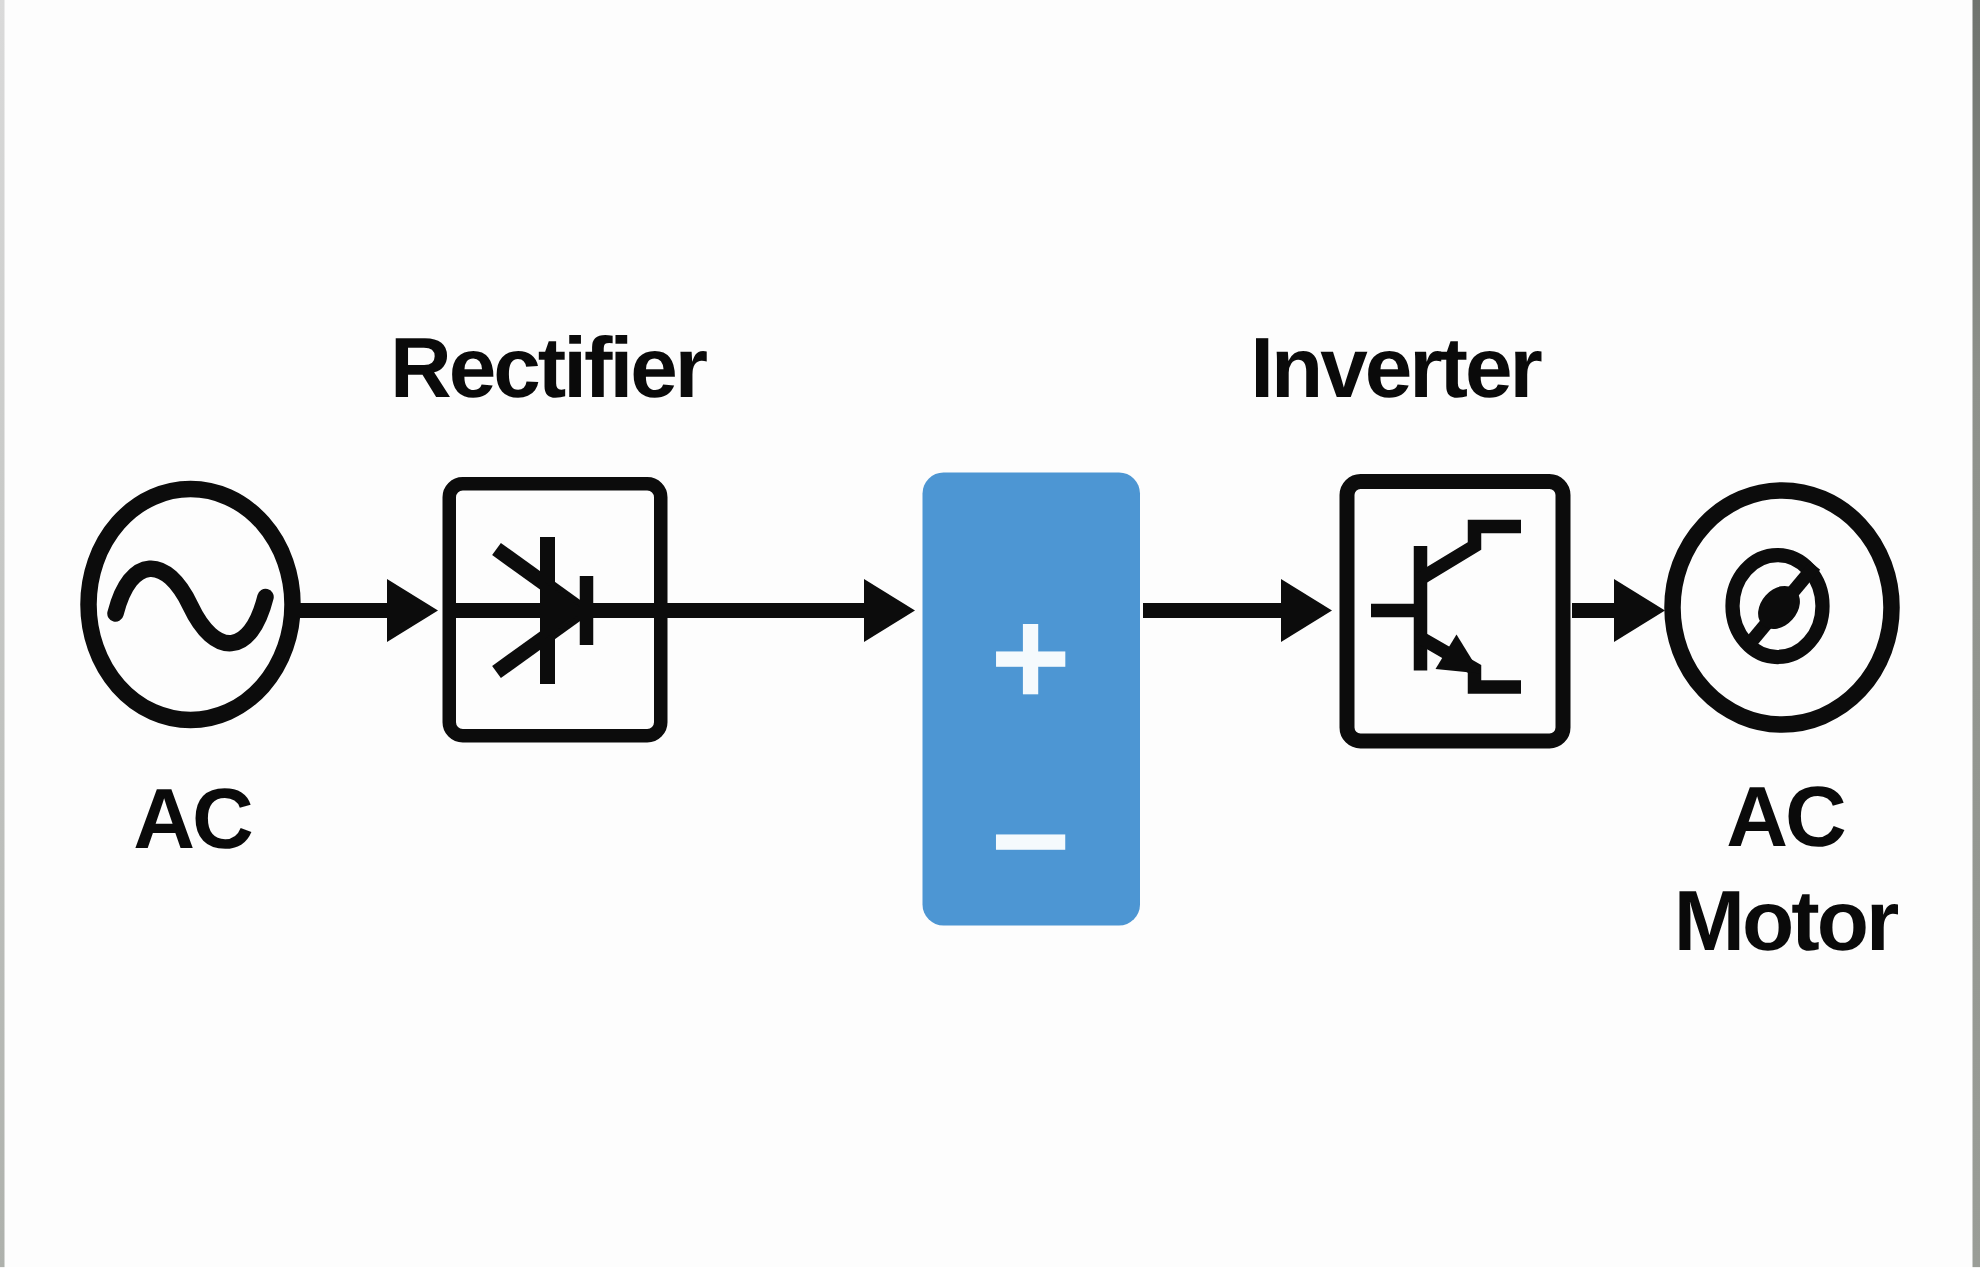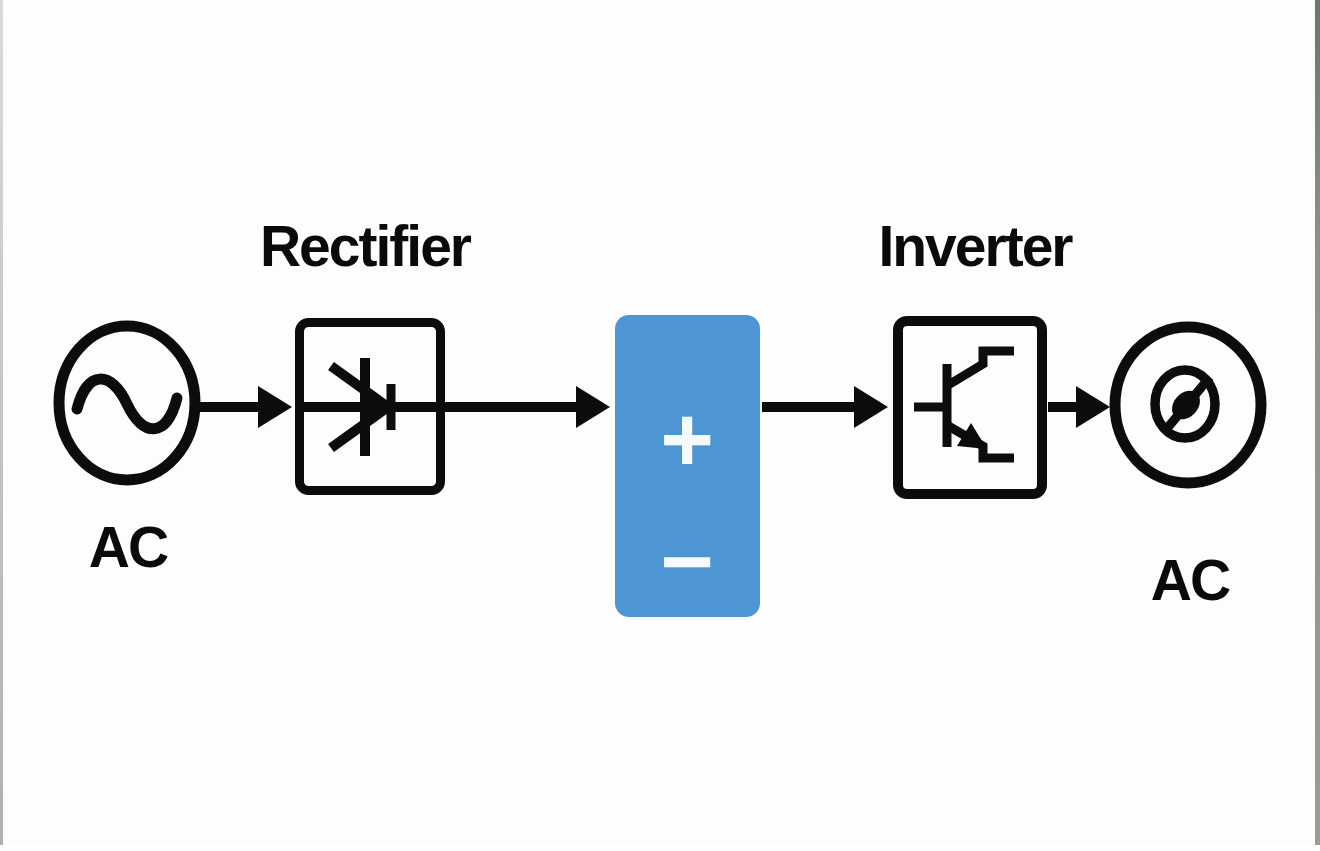--- a/index.html
+++ b/index.html
@@ -112,26 +112,27 @@
       <ellipse class="ln" cx="1188" cy="405" rx="73" ry="78" stroke-width="11"></ellipse>
       <ellipse class="ln" cx="1185" cy="404" rx="30" ry="34" stroke-width="9.5"></ellipse>
       <line class="ln" x1="1164" y1="432" x2="1210" y2="377" stroke-width="9"></line>
       <ellipse class="fl" cx="1186" cy="405" rx="16" ry="12" transform="rotate(-48 1186 405)"></ellipse>
     </g>
   </svg>
 
   <div class="label" style="left:365px; top:246px;">Rectifier</div>
 
 
-  <div class="label" style="left:975px; top:246px;">Inverter</div>
+  <div class="label" style="left:930px; top:246px;">Inverter</div>
 
   <div class="label" style="left:128px; top:547px;">AC</div>
 
   <div class="label two-line" style="left:1190px; top:580px;">
     <div>AC</div>
+    <div>Motor</div>
   </div>
 
   <div class="bus-symbol" style="left:687px; top:441px;">+</div>
 
   <div class="bus-symbol" style="left:687px; top:563px;">−</div>
 
   <div id="edge-left"></div>
   <div id="edge-right"></div>
 </div>
 

